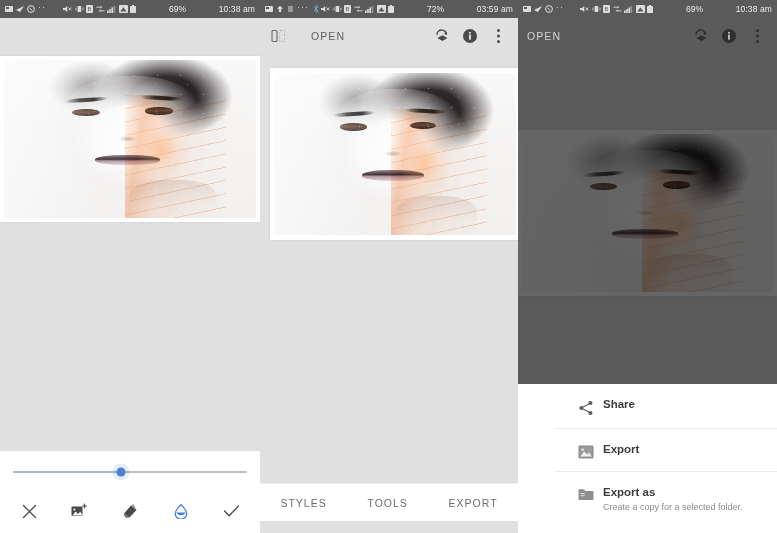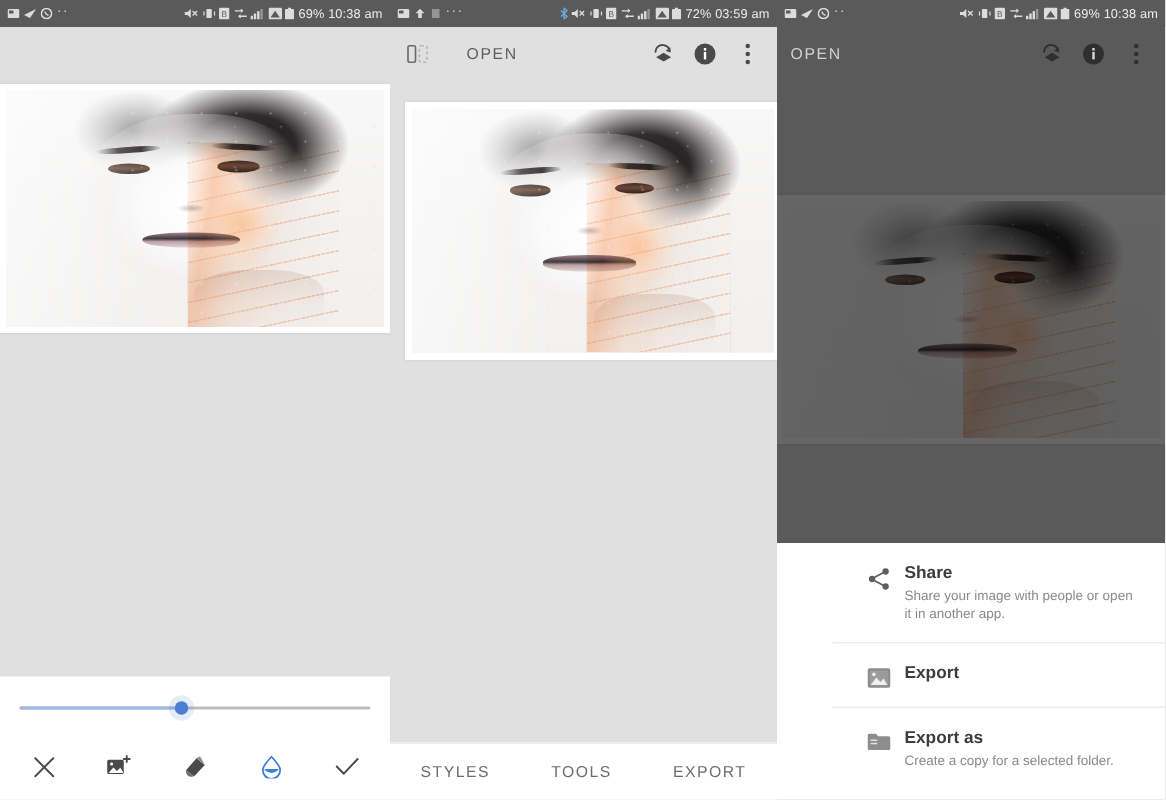--- a/index.html
+++ b/index.html
@@ -18,21 +18,21 @@
   
   .statusbar{
     position:relative; height:18px; background:#5a5a5a; color:#e8e8e8;
     display:flex; align-items:center; justify-content:space-between;
     padding:0 5px; font-size:8.5px; letter-spacing:.1px;
   }
   .sb-left, .sb-right{ display:flex; align-items:center; gap:3px; }
   .sb-right{ gap:2.5px; }
   .sb-ico{ display:inline-block; opacity:.92; line-height:1; }
   .sb-ico svg{ display:block; }
-  .sb-text{ font-size:8.5px; color:#ededed; white-space:nowrap; }
+  .sb-text{ font-size:8.5px; color:#ededed; white-space:nowrap;margin-left:30px; }
   .sb-dots{ font-size:9px; letter-spacing:1px; opacity:.85; line-height:1; position:relative; top:-2px;}
 
   
   .toolbar{
     position:relative; height:35px; display:flex; align-items:center;
     padding:0 9px; background:#e0e0e0;
   }
   .tb-title{
     font-size:10.5px; letter-spacing:1.1px; color:#5d5d5d; font-weight:400;
   }
@@ -124,21 +124,21 @@
   .slider{ position:relative; width:100%; height:2px; background:#bdbdbd; border-radius:2px; }
   .slider-fill{ position:absolute; left:0; top:0; height:2px; background:#9fb9e0; border-radius:2px; }
   .slider-thumb{ position:absolute; top:50%; width:9px; height:9px; border-radius:50%;
     background:#4a7fd4; transform:translate(-50%,-50%); box-shadow:0 0 0 4px rgba(74,127,212,.14); }
   .tool-row{ height:40px; display:flex; align-items:center; justify-content:space-between; padding:0 16px 4px 16px; }
   .tool-ico{ width:26px; height:24px; display:flex; align-items:center; justify-content:center; }
   .tool-ico svg{ display:block; }
 
   
   .tabs{
-    position:absolute; left:0; bottom:0; width:258px; height:38px; background:#fff;
+    position:absolute; left:0; bottom:12px; width:258px; height:38px; background:#fff;
     display:flex; align-items:center; justify-content:space-around;
     border-top:1px solid #ececec;
   }
   .tab{ font-size:10.5px; letter-spacing:1px; color:#6c6c6c; }
 
   
   .scrim{ position:absolute; left:0; top:0; width:259px; height:533px; background:rgba(0,0,0,.60); }
   .sheet{
     position:absolute; left:0; bottom:0; width:259px; background:#fff;
   }
@@ -565,21 +565,20 @@
         <div class="si-ico">
           <svg width="16" height="16" viewBox="0 0 16 16">
             <circle cx="12.4" cy="3" r="2.1" fill="#5e5e5e"></circle>
             <circle cx="3.4" cy="8" r="2.1" fill="#5e5e5e"></circle>
             <circle cx="12.4" cy="13" r="2.1" fill="#5e5e5e"></circle>
             <path d="M5.1 6.9 L10.8 3.9 M5.1 9.1 L10.8 12.1" stroke="#5e5e5e" stroke-width="1.1"></path>
           </svg>
         </div>
         <div class="si-txt">
           <div class="si-title">Share</div>
-          <div class="si-sub">Share your image with people or open it in another app.</div>
         </div>
       </div>
 
 
       <div class="sheet-item">
         <div class="si-ico">
           <svg width="16" height="14" viewBox="0 0 16 14">
             <rect x="0.5" y="0.5" width="15" height="13" rx="1.2" fill="#8d8d8d"></rect>
             <rect x="2" y="2" width="12" height="10" fill="#9b9b9b"></rect>
             <circle cx="4.6" cy="4.6" r="1.2" fill="#efefef"></circle>

